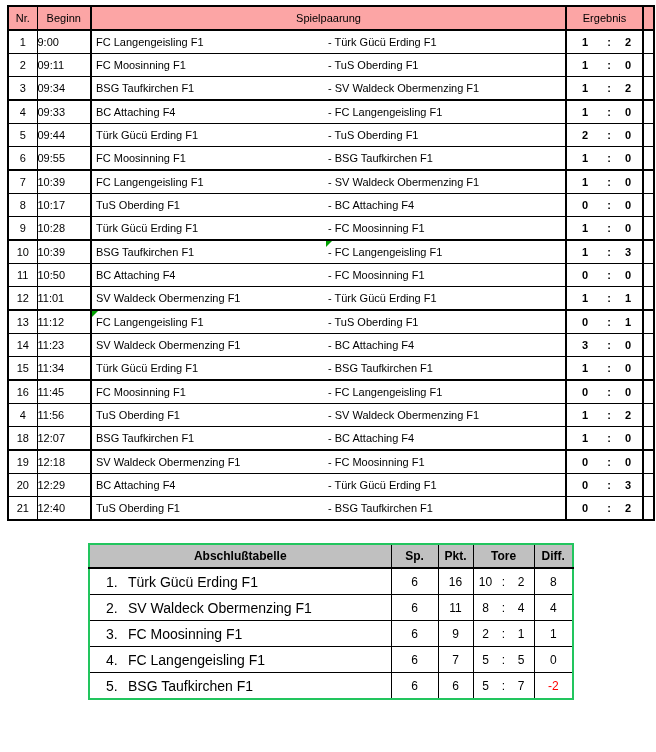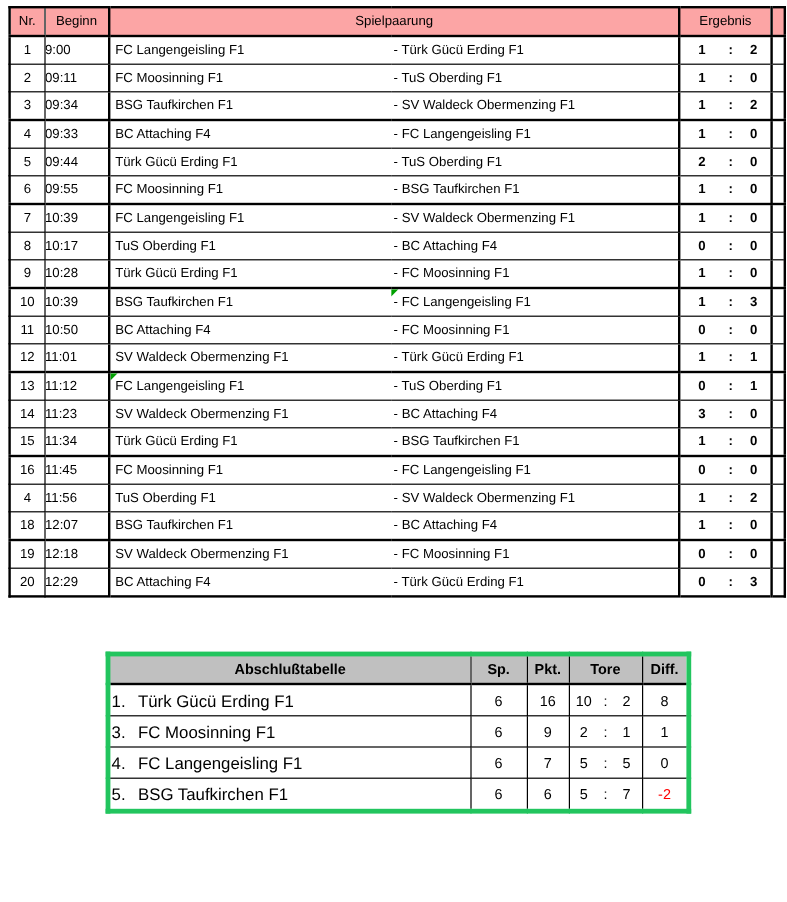--- a/index.html
+++ b/index.html
@@ -23,25 +23,25 @@
   .schedule th.c-erg, .schedule td.c-erg { border-right:2px solid #000; }
   .schedule tr.group-end td { border-bottom:2px solid #000; }
   .score { display:flex; align-items:center; font-weight:bold; }
   .score .sh { width:36px; text-align:center; }
   .score .sc { width:12px; text-align:center; }
   .score .sa { width:26px; text-align:center; }
   .marker { position:absolute; left:0; top:0; width:0; height:0;
             border-top:6px solid #00A000; border-right:6px solid transparent; }
 
   
-  .standings { position:absolute; left:88px; top:543px; width:484px; border:4px solid #22c55e; }
+  .standings { position:absolute; left:88px; top:543px; width:484px; border:2px solid #22c55e; }
   .standings th { background:#C0C0C0; font-size:12px; font-weight:bold; height:22px;
                   border:1px solid #000; border-bottom:2px solid #000; text-align:center; }
   .standings td { border:1px solid #000; height:25px; font-size:12px; text-align:center; }
-  .standings td.t-team { text-align:left; font-size:14px; padding-left:1px; }
+  .standings td.t-team { text-align:left; font-size:14px; padding-left:16px; }
   .standings .rank { display:inline-block; width:22px; }
   .tore { display:flex; align-items:center; }
   .tore .sh { width:24px; text-align:center; }
   .tore .sc { width:12px; text-align:center; }
   .tore .sa { width:23px; text-align:center; }
   .neg { color:#FF0000; }
 </style>
 </head>
 <body>
 
@@ -339,20 +339,34 @@
           <td class="c-away"><span>- Türk Gücü Erding F1</span></td>
           <td class="c-erg">
             <div class="score">
               <span class="sh">0</span>
               <span class="sc">:</span>
               <span class="sa">3</span>
             </div>
           </td>
           <td class="c-extra"></td>
         </tr>
+        <tr>
+          <td class="c-nr"><span>21</span></td>
+          <td class="c-time"><span>12:40</span></td>
+          <td class="c-home"><span>TuS Oberding F1</span></td>
+          <td class="c-away"><span>- BSG Taufkirchen F1</span></td>
+          <td class="c-erg">
+            <div class="score">
+              <span class="sh">0</span>
+              <span class="sc">:</span>
+              <span class="sa">2</span>
+            </div>
+          </td>
+          <td class="c-extra"></td>
+        </tr>
       </tbody>
   </table>
 
   <table class="standings">
     <colgroup>
       <col style="width:302px">
         <col style="width:47px">
         <col style="width:35px">
       <col style="width:61px">
         <col style="width:39px">
@@ -374,20 +388,33 @@
           <td>
             <div class="tore">
               <span class="sh">10</span>
               <span class="sc">:</span>
               <span class="sa">2</span>
             </div>
           </td>
           <td><span>8</span></td>
         </tr>
         <tr>
+          <td class="t-team"><span class="rank">2.</span><span>SV Waldeck Obermenzing F1</span></td>
+          <td><span>6</span></td>
+          <td><span>11</span></td>
+          <td>
+            <div class="tore">
+              <span class="sh">8</span>
+              <span class="sc">:</span>
+              <span class="sa">4</span>
+            </div>
+          </td>
+          <td><span>4</span></td>
+        </tr>
+        <tr>
           <td class="t-team"><span class="rank">3.</span><span>FC Moosinning F1</span></td>
           <td><span>6</span></td>
           <td><span>9</span></td>
           <td>
             <div class="tore">
               <span class="sh">2</span>
               <span class="sc">:</span>
               <span class="sa">1</span>
             </div>
           </td>

